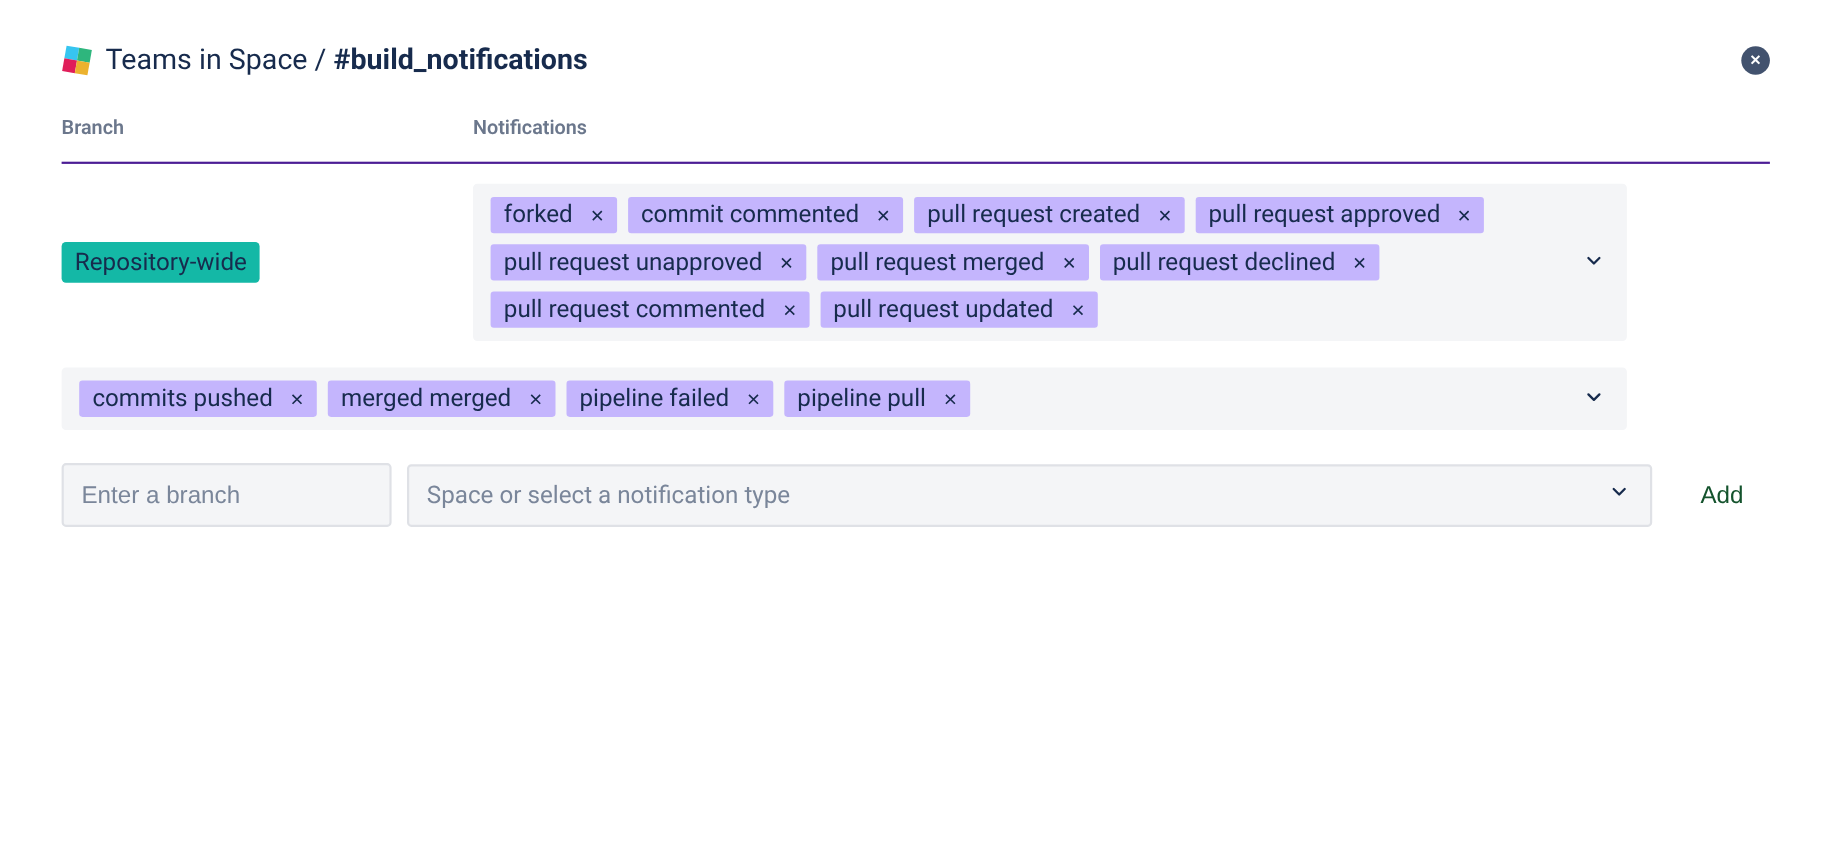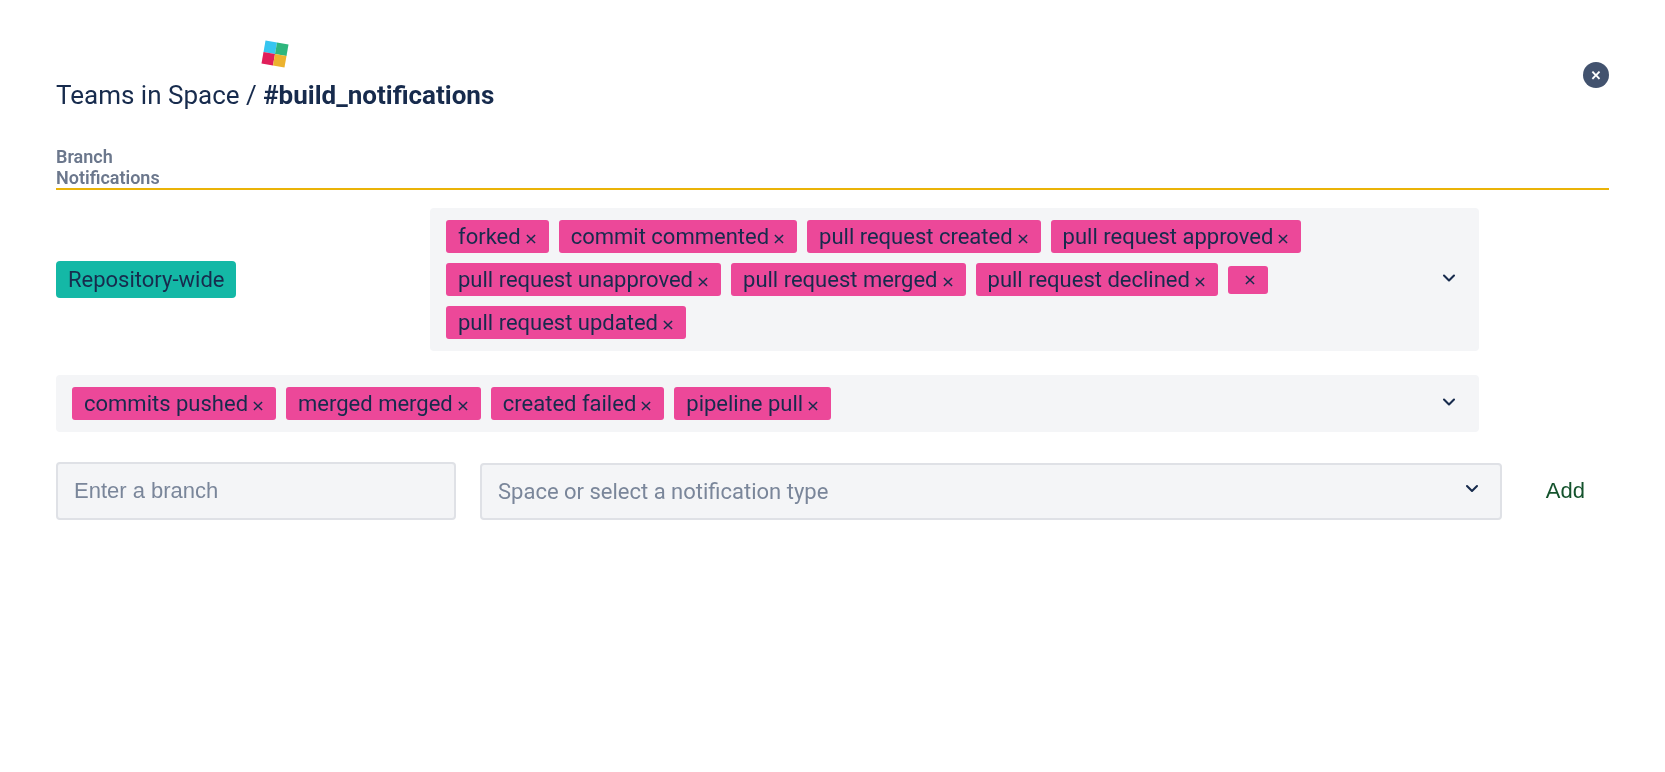--- a/index.html
+++ b/index.html
@@ -14,21 +14,20 @@
   .header {
     display: flex;
     align-items: center;
     justify-content: space-between;
     margin-bottom: 36px;
   }
   .header-left {
     display: flex;
     align-items: center;
     gap: 12px;
-    flex-direction: column;
   }
   .app-icon {
     width: 28px;
     height: 28px;
     flex-shrink: 0;
   }
   .title {
     font-size: 26px;
     font-weight: 400;
     color: #172B4D;
@@ -47,23 +46,22 @@
     color: #ffffff;
     display: flex;
     align-items: center;
     justify-content: center;
     cursor: pointer;
     font-size: 13px;
     font-weight: 700;
   }
   .table-header {
     display: flex;
-    border-bottom: 2px solid #eab308;
-    padding-bottom: 0;
-    flex-direction: column;
+    border-bottom: 2px solid #4c1d95;
+    padding-bottom: 20px;
   }
   .col-branch {
     width: 374px;
     flex-shrink: 0;
   }
   .col-notifications {
     flex: 1;
   }
   .table-header .col {
     font-size: 18px;
@@ -100,26 +98,26 @@
     border-radius: 4px;
     padding: 10px 50px 10px 14px;
     display: flex;
     flex-wrap: wrap;
     gap: 10px;
     position: relative;
     min-height: 48px;
     align-items: center;
   }
   .chip {
-    background: #ec4899;
+    background: #c4b5fd;
     border-radius: 3px;
     padding: 4px 8px 4px 12px;
     display: inline-flex;
-    align-items: flex-end;
-    gap: 0;
+    align-items: center;
+    gap: 12px;
     font-size: 22px;
     color: #172B4D;
   }
   .chip-x {
     cursor: pointer;
     color: #172B4D;
     width: 20px;
     height: 20px;
     display: flex;
     align-items: center;
@@ -135,23 +133,23 @@
     color: #172B4D;
   }
   .dropdown-caret svg { width: 20px; height: 20px; }
   .add-row {
     display: flex;
     align-items: center;
     padding-top: 24px;
     gap: 0;
   }
   .branch-input-wrap {
-    width: 400px;
+    width: 300px;
     flex-shrink: 0;
-    margin-right: 24px;
+    margin-right: 14px;
   }
   .branch-input {
     width: 100%;
     background: #F4F5F7;
     border: 2px solid #DFE1E6;
     border-radius: 4px;
     padding: 14px 16px;
     font-size: 22px;
     color: #172B4D;
   }
@@ -264,20 +262,21 @@
       </span>
       <span class="chip">
         <span>pull request declined</span>
         <span class="chip-x">
             <svg viewBox="0 0 24 24">
               <path d="M5 5 L19 19 M19 5 L5 19" stroke="#172B4D" stroke-width="2.5" fill="none"></path>
             </svg>
           </span>
       </span>
       <span class="chip">
+        <span>pull request commented</span>
         <span class="chip-x">
             <svg viewBox="0 0 24 24">
               <path d="M5 5 L19 19 M19 5 L5 19" stroke="#172B4D" stroke-width="2.5" fill="none"></path>
             </svg>
           </span>
       </span>
       <span class="chip">
         <span>pull request updated</span>
         <span class="chip-x">
             <svg viewBox="0 0 24 24">
@@ -308,21 +307,21 @@
       </span>
       <span class="chip">
         <span>merged merged</span>
         <span class="chip-x">
             <svg viewBox="0 0 24 24">
               <path d="M5 5 L19 19 M19 5 L5 19" stroke="#172B4D" stroke-width="2.5" fill="none"></path>
             </svg>
           </span>
       </span>
       <span class="chip">
-        <span>created failed</span>
+        <span>pipeline failed</span>
         <span class="chip-x">
             <svg viewBox="0 0 24 24">
               <path d="M5 5 L19 19 M19 5 L5 19" stroke="#172B4D" stroke-width="2.5" fill="none"></path>
             </svg>
           </span>
       </span>
       <span class="chip">
         <span>pipeline pull</span>
         <span class="chip-x">
             <svg viewBox="0 0 24 24">

